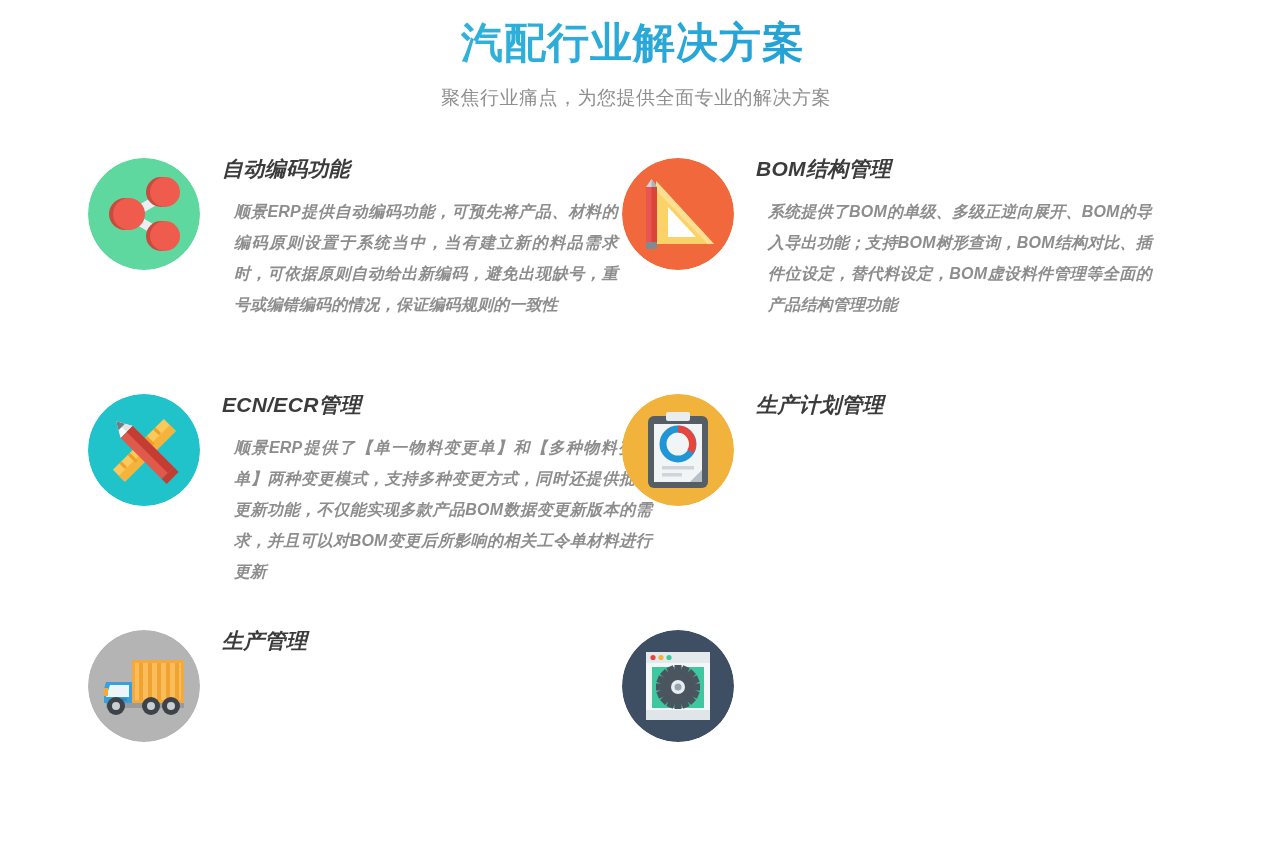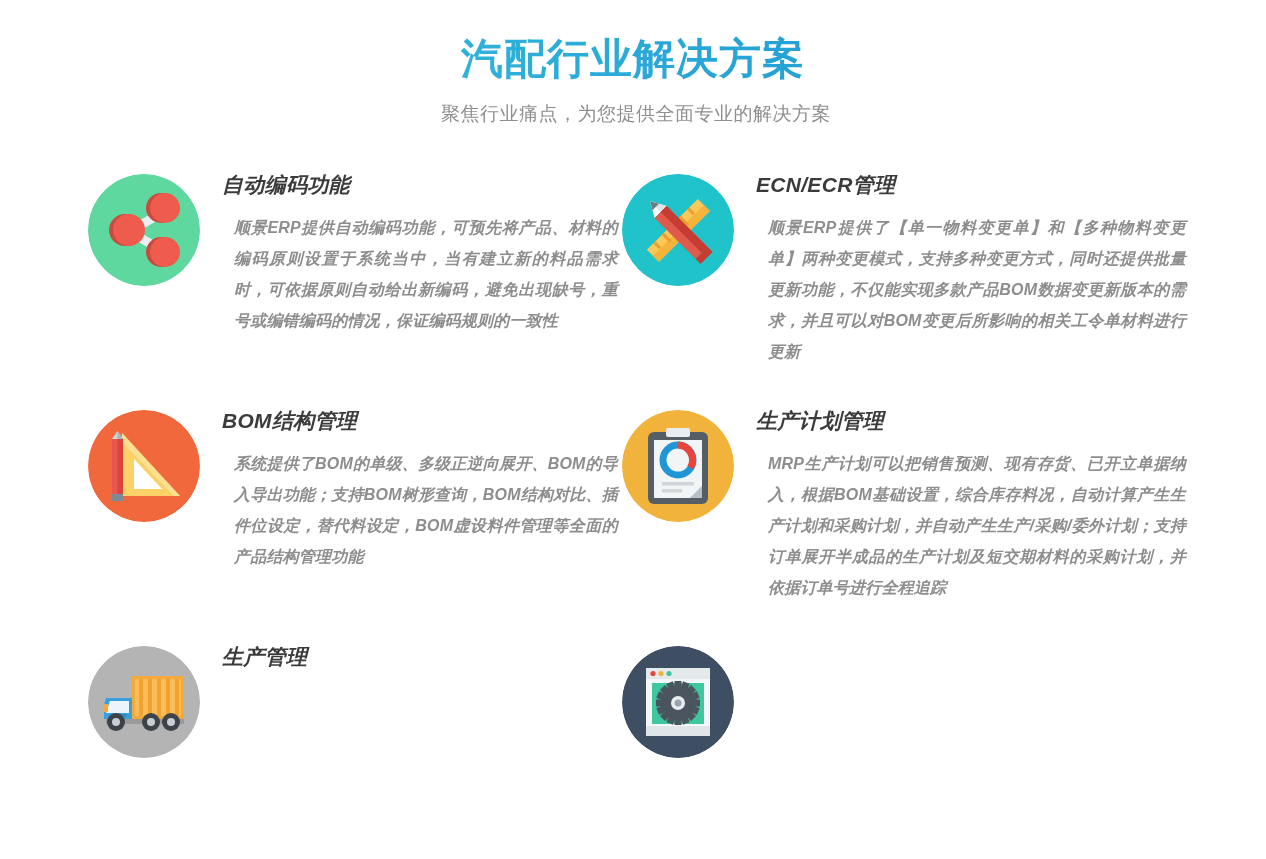--- a/index.html
+++ b/index.html
@@ -13,21 +13,21 @@
     width: 1266px;
     height: 859px;
     overflow: hidden;
     font-family: "Liberation Sans", "DejaVu Sans", sans-serif;
     -webkit-font-smoothing: antialiased;
   }
 
   .page { position: relative; width: 1266px; height: 859px; }
 
   
-  .header { padding-top: 28px; text-align: center; }
+  .header { padding-top: 12px; text-align: center; }
   .page-title {
     font-size: 42px;
     font-weight: bold;
     letter-spacing: 1px;
     line-height: 62px;
     margin: 0;
     background: linear-gradient(90deg, #3ec2e0 0%, #34b9dc 25%, #26a3d6 60%, #1c90d1 100%);
     -webkit-background-clip: text;
     background-clip: text;
     color: transparent;
@@ -121,20 +121,40 @@
           <circle cx="73" cy="78" r="15" fill="#c94a3e"></circle>
           <circle cx="77" cy="78" r="15" fill="#ef5b4c"></circle>
         </svg>
       </div>
       <div class="feature-body">
         <h3 class="feature-title">自动编码功能</h3>
         <p class="feature-desc">顺景ERP提供自动编码功能，可预先将产品、材料的编码原则设置于系统当中，当有建立新的料品需求时，可依据原则自动给出新编码，避免出现缺号，重号或编错编码的情况，保证编码规则的一致性</p>
       </div>
     </div>
 
+    <div class="feature col-left">
+      <div class="icon-wrap">
+        <svg viewBox="0 0 112 112" aria-hidden="true">
+          <circle cx="56" cy="56" r="56" fill="#f1683c"></circle>
+          <polygon points="34,23 92,86 34,86" fill="#fbd268"></polygon>
+          <polygon points="34,23 92,86 86,86 34,32" fill="#fcdf93"></polygon>
+          <polygon points="46,49 74,79 46,79" fill="#ffffff"></polygon>
+          <rect x="24" y="29" width="11" height="55" fill="#e8564f"></rect>
+          <rect x="29.5" y="29" width="5.5" height="55" fill="#d9453c"></rect>
+          <polygon points="29.5,21 24,29 35,29" fill="#cfd6da"></polygon>
+          <polygon points="29.5,21 29.5,29 35,29" fill="#aab4bb"></polygon>
+          <rect x="24" y="84" width="11" height="7" fill="#7e8b95"></rect>
+        </svg>
+      </div>
+      <div class="feature-body">
+        <h3 class="feature-title">BOM结构管理</h3>
+        <p class="feature-desc">系统提供了BOM的单级、多级正逆向展开、BOM的导入导出功能；支持BOM树形查询，BOM结构对比、插件位设定，替代料设定，BOM虚设料件管理等全面的产品结构管理功能</p>
+      </div>
+    </div>
+
     <div class="feature col-right">
       <div class="icon-wrap">
         <svg viewBox="0 0 112 112" aria-hidden="true">
           <circle cx="56" cy="56" r="56" fill="#1fc3c9"></circle>
           <g transform="rotate(45 56 56)">
             <rect x="48" y="20" width="17" height="72" fill="#fbc85a"></rect>
             <rect x="56.5" y="20" width="8.5" height="72" fill="#f6b33c"></rect>
             <rect x="48" y="32" width="8" height="3" fill="#e9a02c"></rect>
             <rect x="48" y="44" width="11" height="3" fill="#e9a02c"></rect>
             <rect x="48" y="56" width="8" height="3" fill="#e9a02c"></rect>
@@ -147,61 +167,40 @@
             <polygon points="56.5,16 52,24 61,24" fill="#707b84"></polygon>
             <rect x="48" y="31" width="17" height="58" fill="#e05a4c"></rect>
             <rect x="56.5" y="31" width="8.5" height="58" fill="#c53c33"></rect>
             <rect x="48" y="89" width="17" height="7" fill="#c53c33"></rect>
           </g>
         </svg>
       </div>
       <div class="feature-body">
         <h3 class="feature-title">ECN/ECR管理</h3>
         <p class="feature-desc">顺景ERP提供了【单一物料变更单】和【多种物料变更单】两种变更模式，支持多种变更方式，同时还提供批量更新功能，不仅能实现多款产品BOM数据变更新版本的需求，并且可以对BOM变更后所影响的相关工令单材料进行更新</p>
-      </div>
-    </div>
-
-    <div class="feature col-left">
-      <div class="icon-wrap">
-        <svg viewBox="0 0 112 112" aria-hidden="true">
-          <circle cx="56" cy="56" r="56" fill="#f1683c"></circle>
-          <polygon points="34,23 92,86 34,86" fill="#fbd268"></polygon>
-          <polygon points="34,23 92,86 86,86 34,32" fill="#fcdf93"></polygon>
-          <polygon points="46,49 74,79 46,79" fill="#ffffff"></polygon>
-          <rect x="24" y="29" width="11" height="55" fill="#e8564f"></rect>
-          <rect x="29.5" y="29" width="5.5" height="55" fill="#d9453c"></rect>
-          <polygon points="29.5,21 24,29 35,29" fill="#cfd6da"></polygon>
-          <polygon points="29.5,21 29.5,29 35,29" fill="#aab4bb"></polygon>
-          <rect x="24" y="84" width="11" height="7" fill="#7e8b95"></rect>
-        </svg>
-      </div>
-      <div class="feature-body">
-        <h3 class="feature-title">BOM结构管理</h3>
-        <p class="feature-desc">系统提供了BOM的单级、多级正逆向展开、BOM的导入导出功能；支持BOM树形查询，BOM结构对比、插件位设定，替代料设定，BOM虚设料件管理等全面的产品结构管理功能</p>
       </div>
     </div>
 
     <div class="feature col-right">
       <div class="icon-wrap">
         <svg viewBox="0 0 112 112" aria-hidden="true">
           <circle cx="56" cy="56" r="56" fill="#f2b33d"></circle>
           <rect x="26" y="22" width="60" height="72" rx="6" fill="#555e64"></rect>
           <rect x="32" y="30" width="48" height="58" fill="#f2f5f6"></rect>
           <polygon points="80,76 80,88 68,88" fill="#cfd6da"></polygon>
           <polygon points="80,76 68,88 80,88" fill="#b7c0c6"></polygon>
           <rect x="44" y="18" width="24" height="9" rx="2" fill="#e9edef"></rect>
           <circle cx="56" cy="50" r="15" fill="none" stroke="#2196d6" stroke-width="7"></circle>
           <path d="M56 35 A15 15 0 0 1 68.5 57.5" fill="none" stroke="#e8453c" stroke-width="7"></path>
           <rect x="40" y="72" width="32" height="3.5" fill="#cfd6da"></rect>
           <rect x="40" y="79" width="20" height="3.5" fill="#cfd6da"></rect>
         </svg>
       </div>
       <div class="feature-body">
         <h3 class="feature-title">生产计划管理</h3>
-        <p class="feature-desc">MRP生产计划可以把销售预测、现有存货、已开立单据纳入，根据BOM基础设置，综合库存料况，自动计算产生生产计划和采购计划，并自动产生生产/采购/委外计划；支持订单展开半成品的生产计划及短交期材料的采购计划，并依据订单号进行全程追踪</p>
       </div>
     </div>
 
     <div class="feature col-left r3">
       <div class="icon-wrap">
         <svg viewBox="0 0 112 112" aria-hidden="true">
           <circle cx="56" cy="56" r="56" fill="#b4b4b4"></circle>
           <rect x="18" y="72" width="78" height="6" fill="#9a9a9a"></rect>
           <rect x="44" y="30" width="52" height="43" fill="#f3a93c"></rect>
           <rect x="47" y="33" width="46" height="37" fill="#fbbd5a"></rect>

